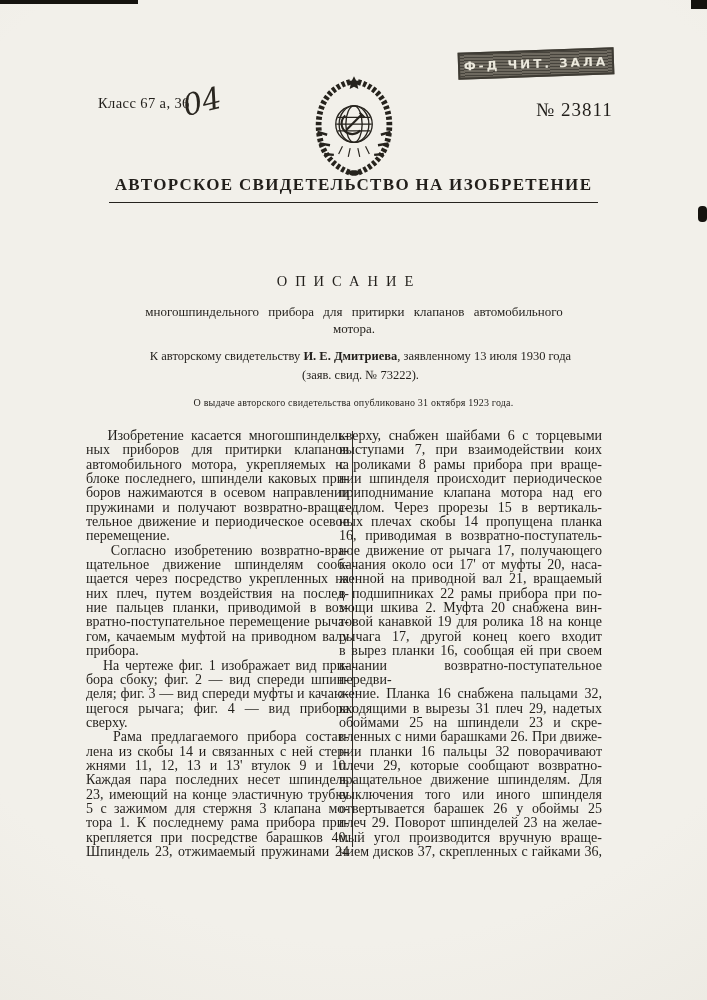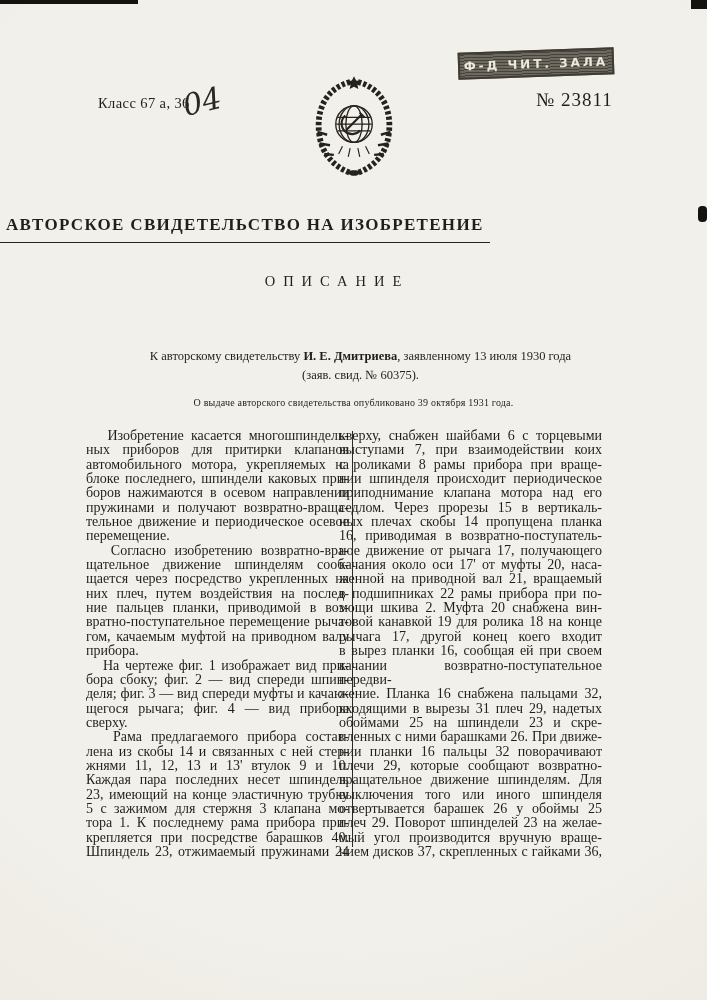--- a/index.html
+++ b/index.html
@@ -35,33 +35,33 @@
     color: #ece9dd; white-space: nowrap;
   }
 
   .class-label { position: absolute; left: 98px; top: 95px; font-size: 14.5px; letter-spacing: 0.4px; }
   .handwritten {
     position: absolute; left: 183px; top: 84px;
     font-family: "DejaVu Serif", serif; font-style: italic;
     font-size: 30px; color: #2a2620;
     transform: rotate(-14deg);
   }
-  .patent-number { position: absolute; left: 536px; top: 89px; font-size: 19px; letter-spacing: 1px; }
+  .patent-number { position: absolute; left: 536px; top: 99px; font-size: 19px; letter-spacing: 1px; }
 
   .emblem { position: absolute; left: 306px; top: 76px; width: 96px; height: 104px; }
 
-  .doc-title-wrap { position: absolute; top: 175px; left: 0; width: 707px; text-align: left; margin-top: 40px; }
+  .doc-title-wrap { position: absolute; top: 175px; left: 0; width: 707px; text-align: center; }
   .doc-title {
     display: inline-block;
     font-size: 17px; font-weight: bold; letter-spacing: 1.3px;
     padding: 0 6px 7px 6px;
     border-bottom: 1.5px solid #26231e;
   }
 
-  .section-title { position: absolute; top: 273px; left: 0; width: 674px; text-align: center; font-size: 14.5px; letter-spacing: 8px; }
+  .section-title { position: absolute; top: 273px; left: 12px; width: 674px; text-align: center; font-size: 14.5px; letter-spacing: 8px; }
 
   .subtitle { position: absolute; top: 303px; left: 94px; width: 520px; text-align: center; font-size: 13px; line-height: 17px; }
   .subtitle-l1 { word-spacing: 6px; }
 
   .attribution { position: absolute; top: 349px; left: 0; width: 707px; text-align: center; font-size: 12.5px; padding-left: 14px; }
   .bold { font-weight: bold; }
   .attribution-2 { margin-top: 4px; }
 
   .pub-note { position: absolute; top: 397px; left: 0; width: 707px; text-align: center; font-size: 10px; letter-spacing: 0.2px; }
 
@@ -110,27 +110,31 @@
       <path d="M50,0 l2.2,4.6 5,0.6 -3.7,3.4 1,4.9 -4.5,-2.5 -4.5,2.5 1,-4.9 -3.7,-3.4 5,-0.6 Z" fill="#26231d"></path>
     </svg>
   </div>
 
   <div class="doc-title-wrap">
     <span class="doc-title">АВТОРСКОЕ СВИДЕТЕЛЬСТВО НА ИЗОБРЕТЕНИЕ</span>
   </div>
 
   <div class="section-title">ОПИСАНИЕ</div>
 
+  <div class="subtitle">
+    <div class="subtitle-l1">многошпиндельного прибора для притирки клапанов автомобильного</div>
+    <div>мотора.</div>
+  </div>
 
   <div class="attribution">
     <span>К авторскому свидетельству </span><span class="bold">И. Е. Дмитриева</span><span>, заявленному 13 июля 1930 года</span>
-    <div class="attribution-2">(заяв. свид. № 60375).</div>
+    <div class="attribution-2">(заяв. свид. № 73222).</div>
   </div>
 
-  <div class="pub-note">О выдаче авторского свидетельства опубликовано 39 октября 1931 года.</div>
+  <div class="pub-note">О выдаче авторского свидетельства опубликовано 31 октября 1923 года.</div>
 
   <div class="col col-left">   Изобретение касается многошпиндель-
 ных приборов для притирки клапанов
 автомобильного мотора, укрепляемых на
 блоке последнего, шпиндели каковых при-
 боров нажимаются в осевом направлении
 пружинами и получают возвратно-враща-
 тельное движение и периодическое осевое
 перемещение.
    Согласно изобретению возвратно-вра-

